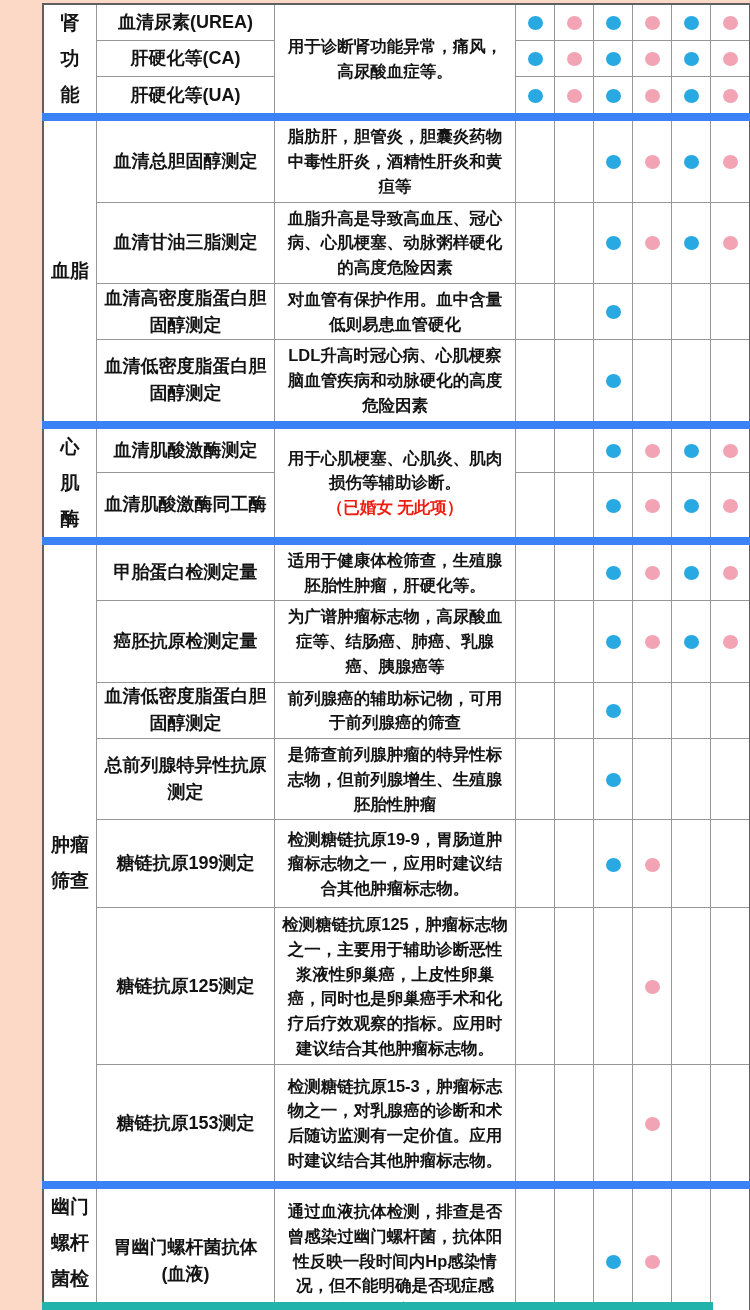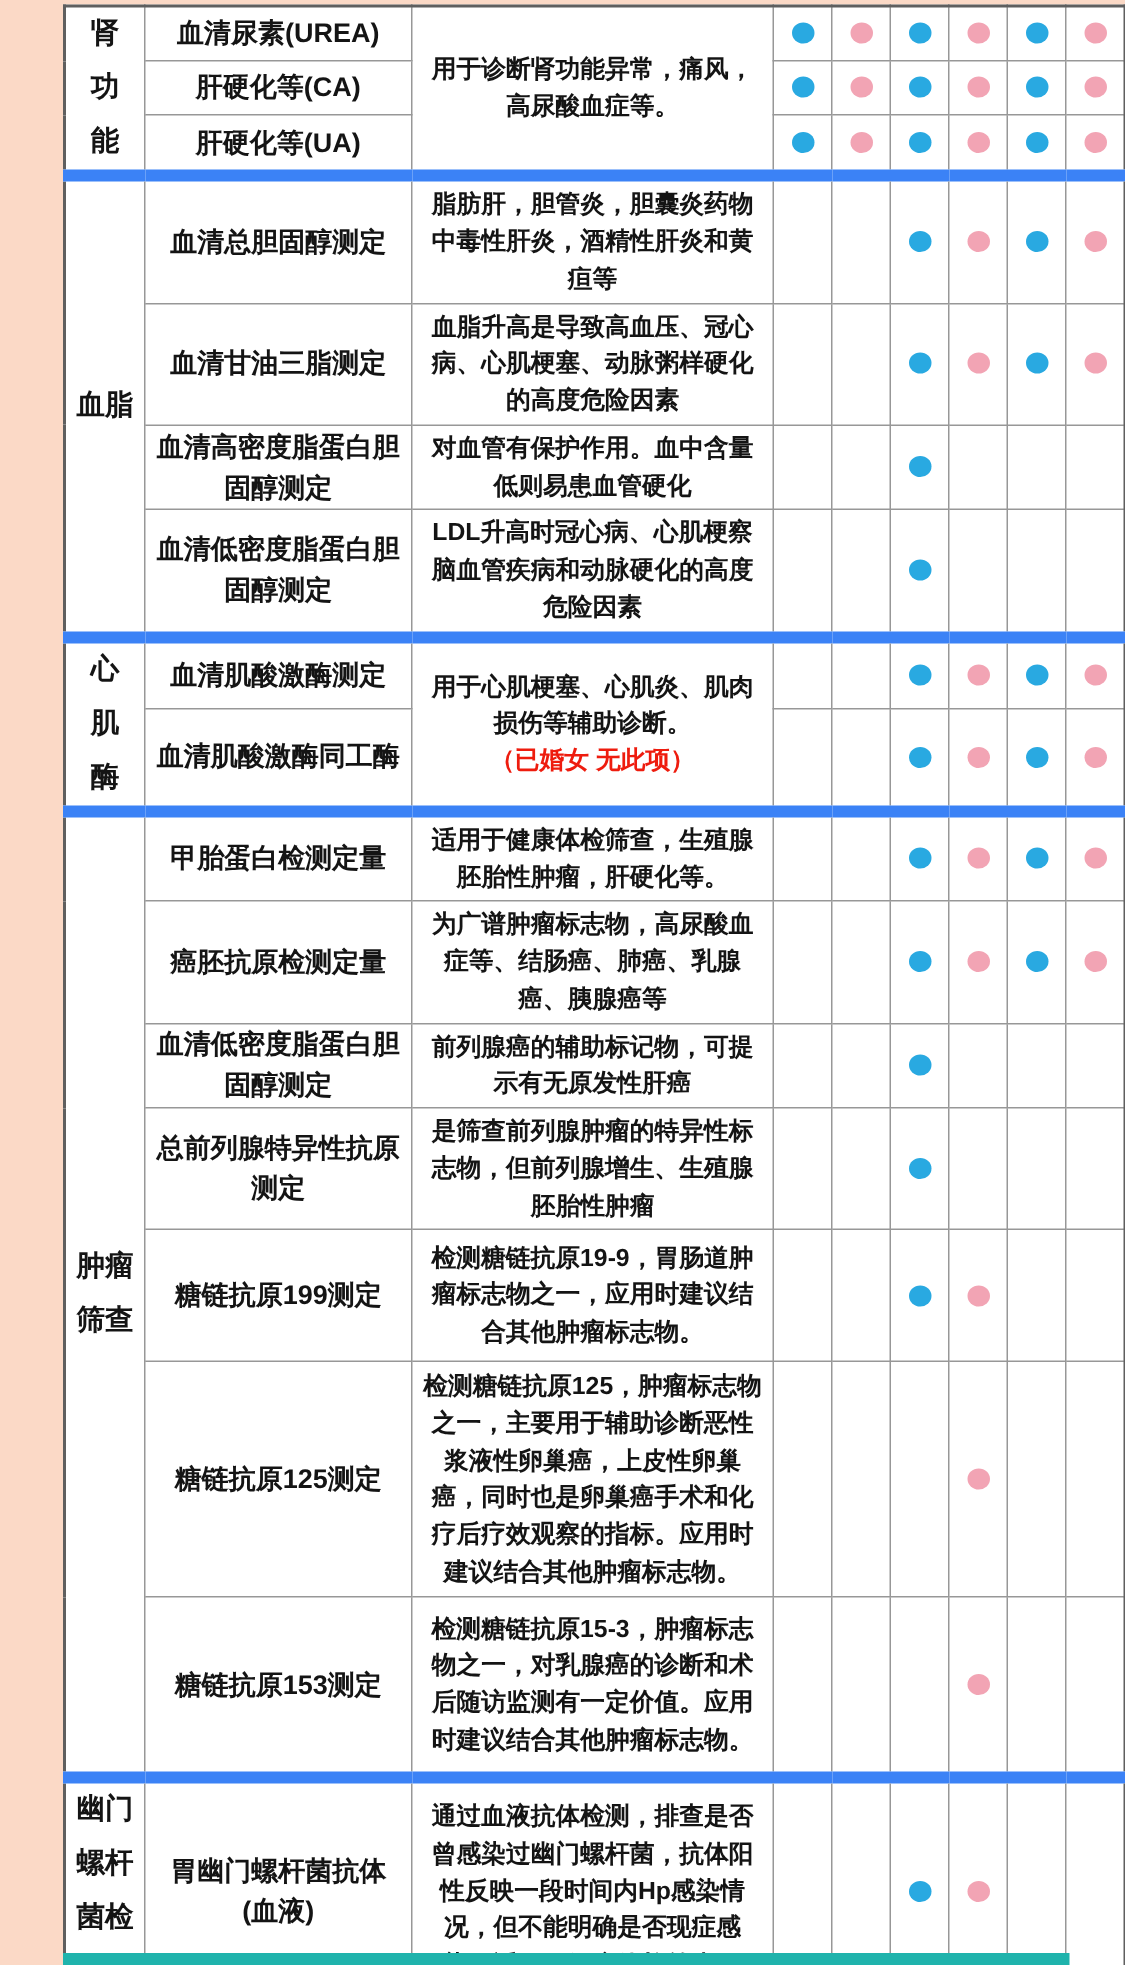--- a/index.html
+++ b/index.html
@@ -163,21 +163,21 @@
           <td class="desc">为广谱肿瘤标志物，高尿酸血症等、结肠癌、肺癌、乳腺癌、胰腺癌等</td>
           <td class="dotcell"></td>
           <td class="dotcell"></td>
           <td class="dotcell"><span class="dot" style="background: rgb(41, 169, 225);"></span></td>
           <td class="dotcell"><span class="dot" style="background: rgb(242, 164, 180);"></span></td>
           <td class="dotcell"><span class="dot" style="background: rgb(41, 169, 225);"></span></td>
           <td class="dotcell"><span class="dot" style="background: rgb(242, 164, 180);"></span></td>
         </tr>
         <tr class="h54">
           <td class="name">血清低密度脂蛋白胆固醇测定</td>
-          <td class="desc">前列腺癌的辅助标记物，可提示有无原发性肝癌</td>
+          <td class="desc">前列腺癌的辅助标记物，可用于前列腺癌的筛查</td>
           <td class="dotcell"></td>
           <td class="dotcell"></td>
           <td class="dotcell"><span class="dot" style="background: rgb(41, 169, 225);"></span></td>
           <td class="dotcell"></td>
           <td class="dotcell"></td>
           <td class="dotcell"></td>
         </tr>
         <tr class="h72">
           <td class="name">总前列腺特异性抗原测定</td>
           <td class="desc">是筛查前列腺肿瘤的特异性标志物，但前列腺增生、生殖腺胚胎性肿瘤</td>

